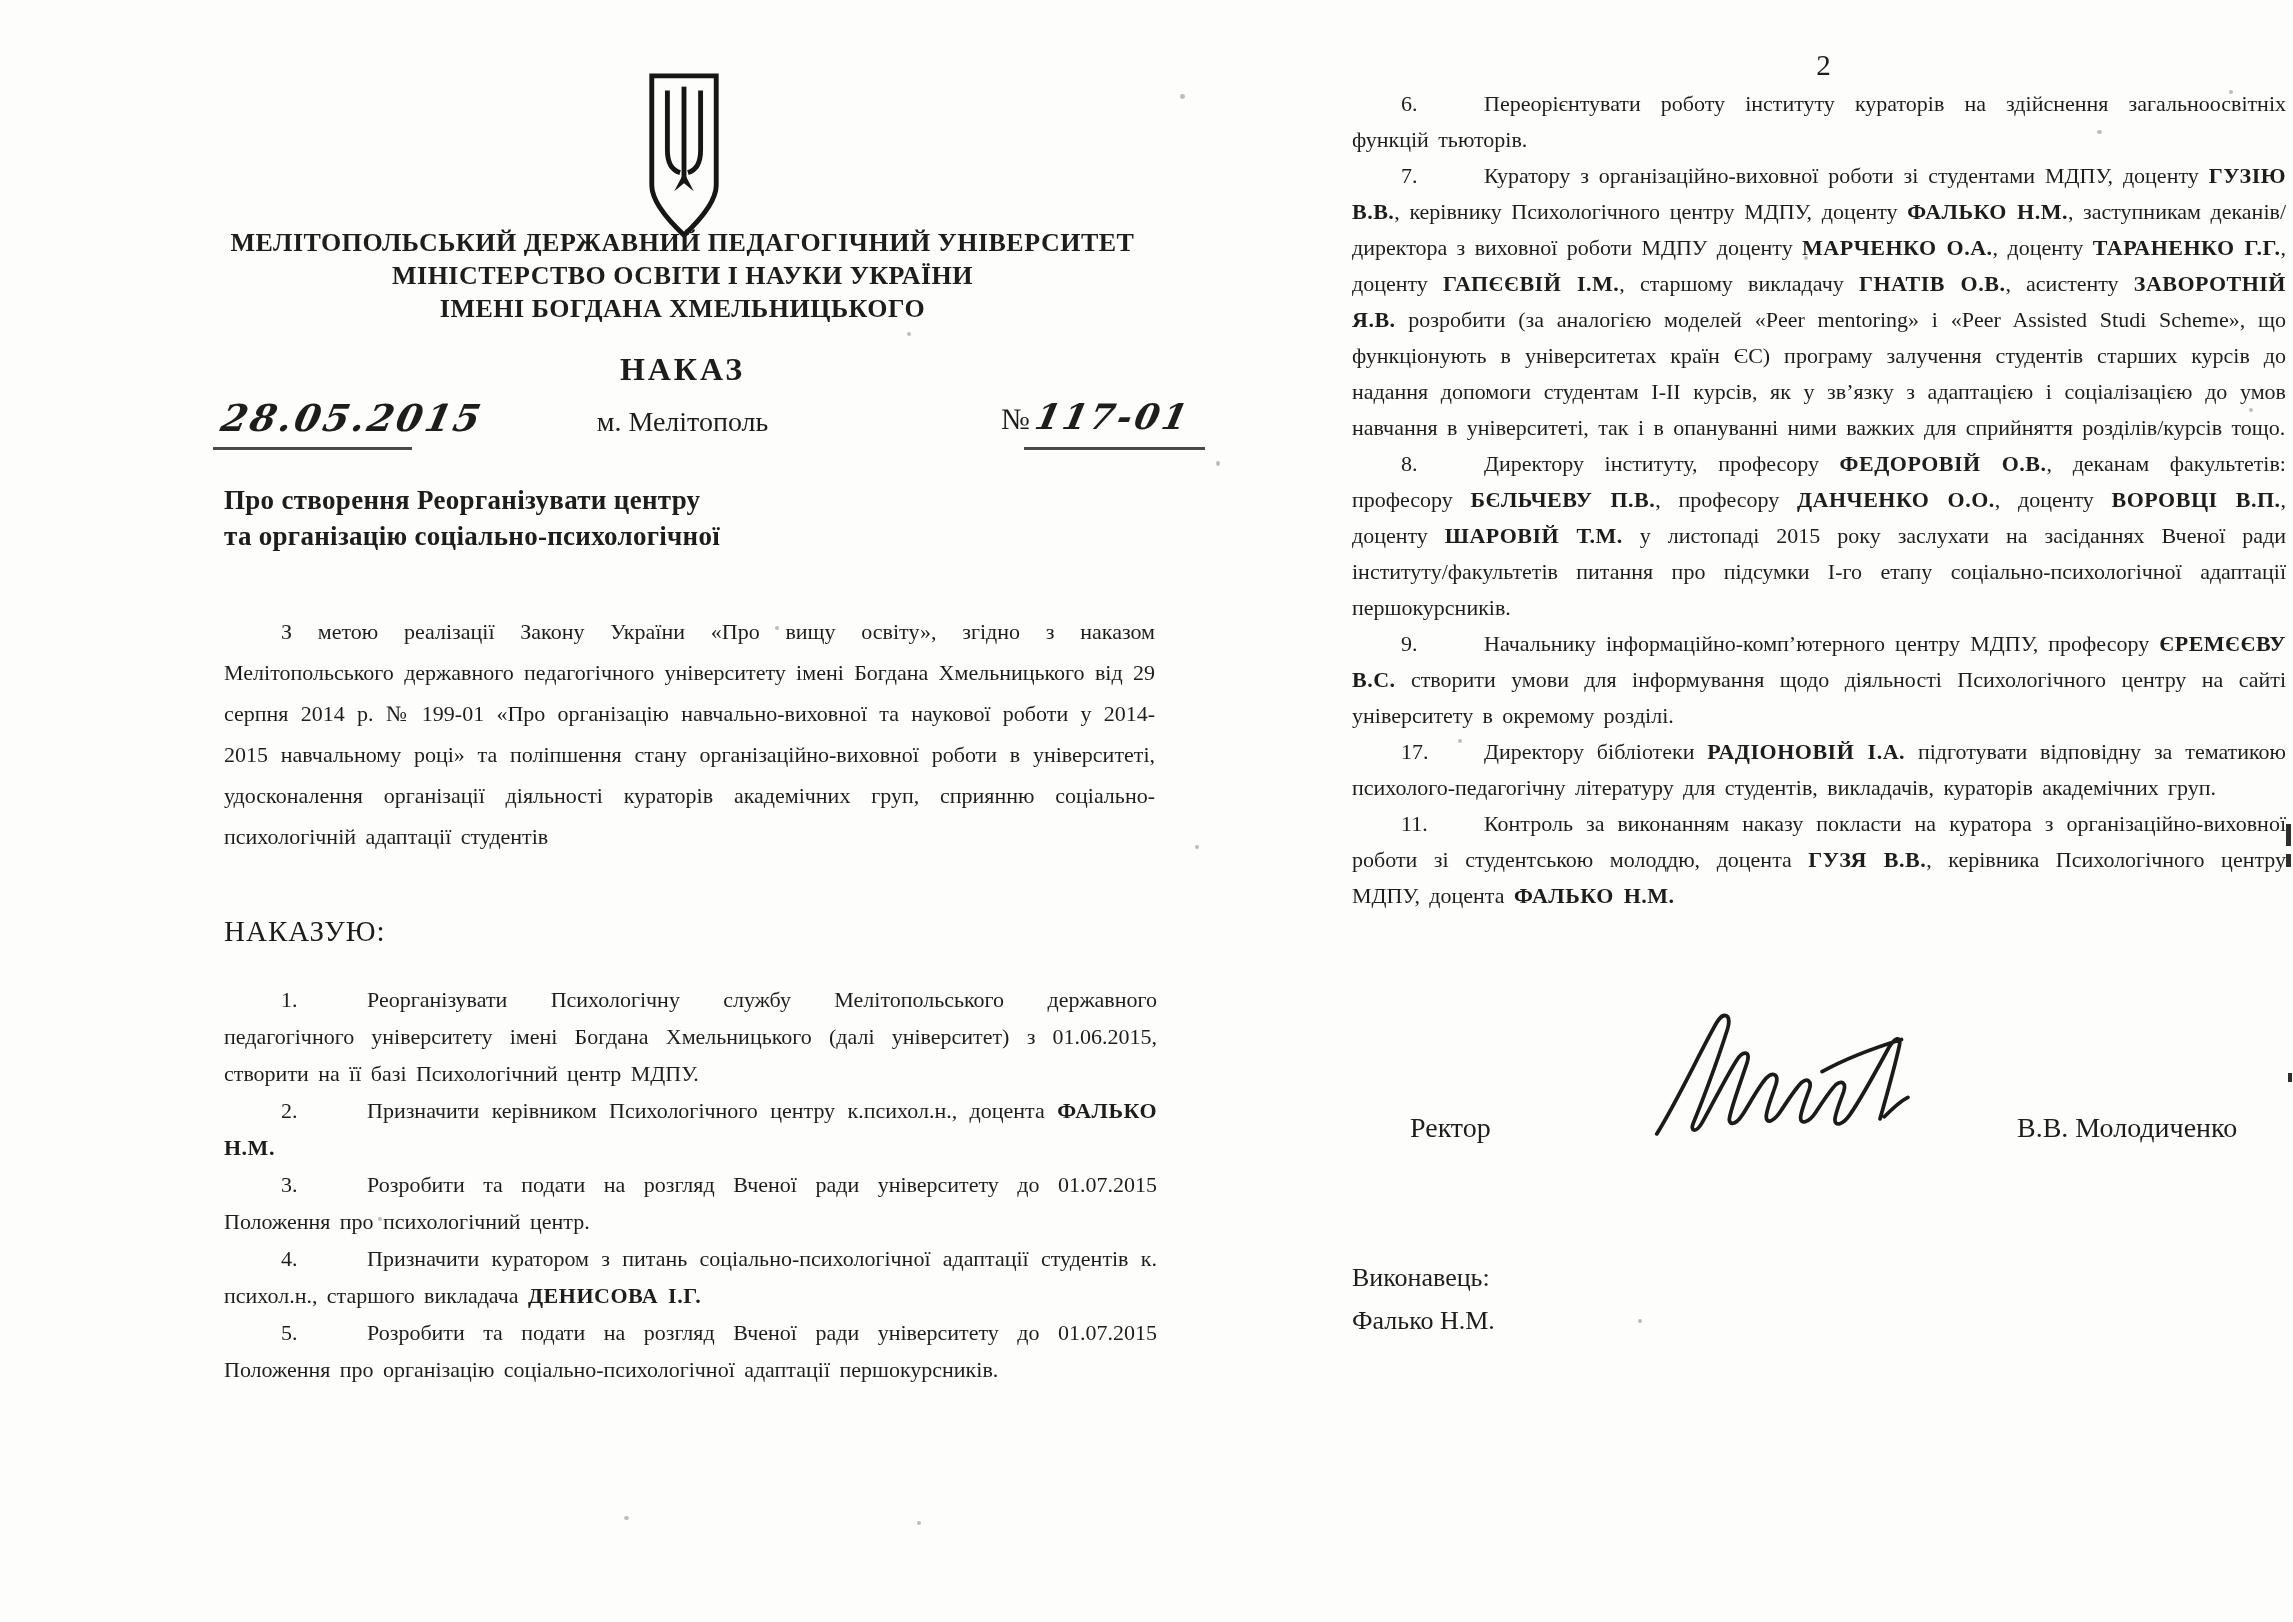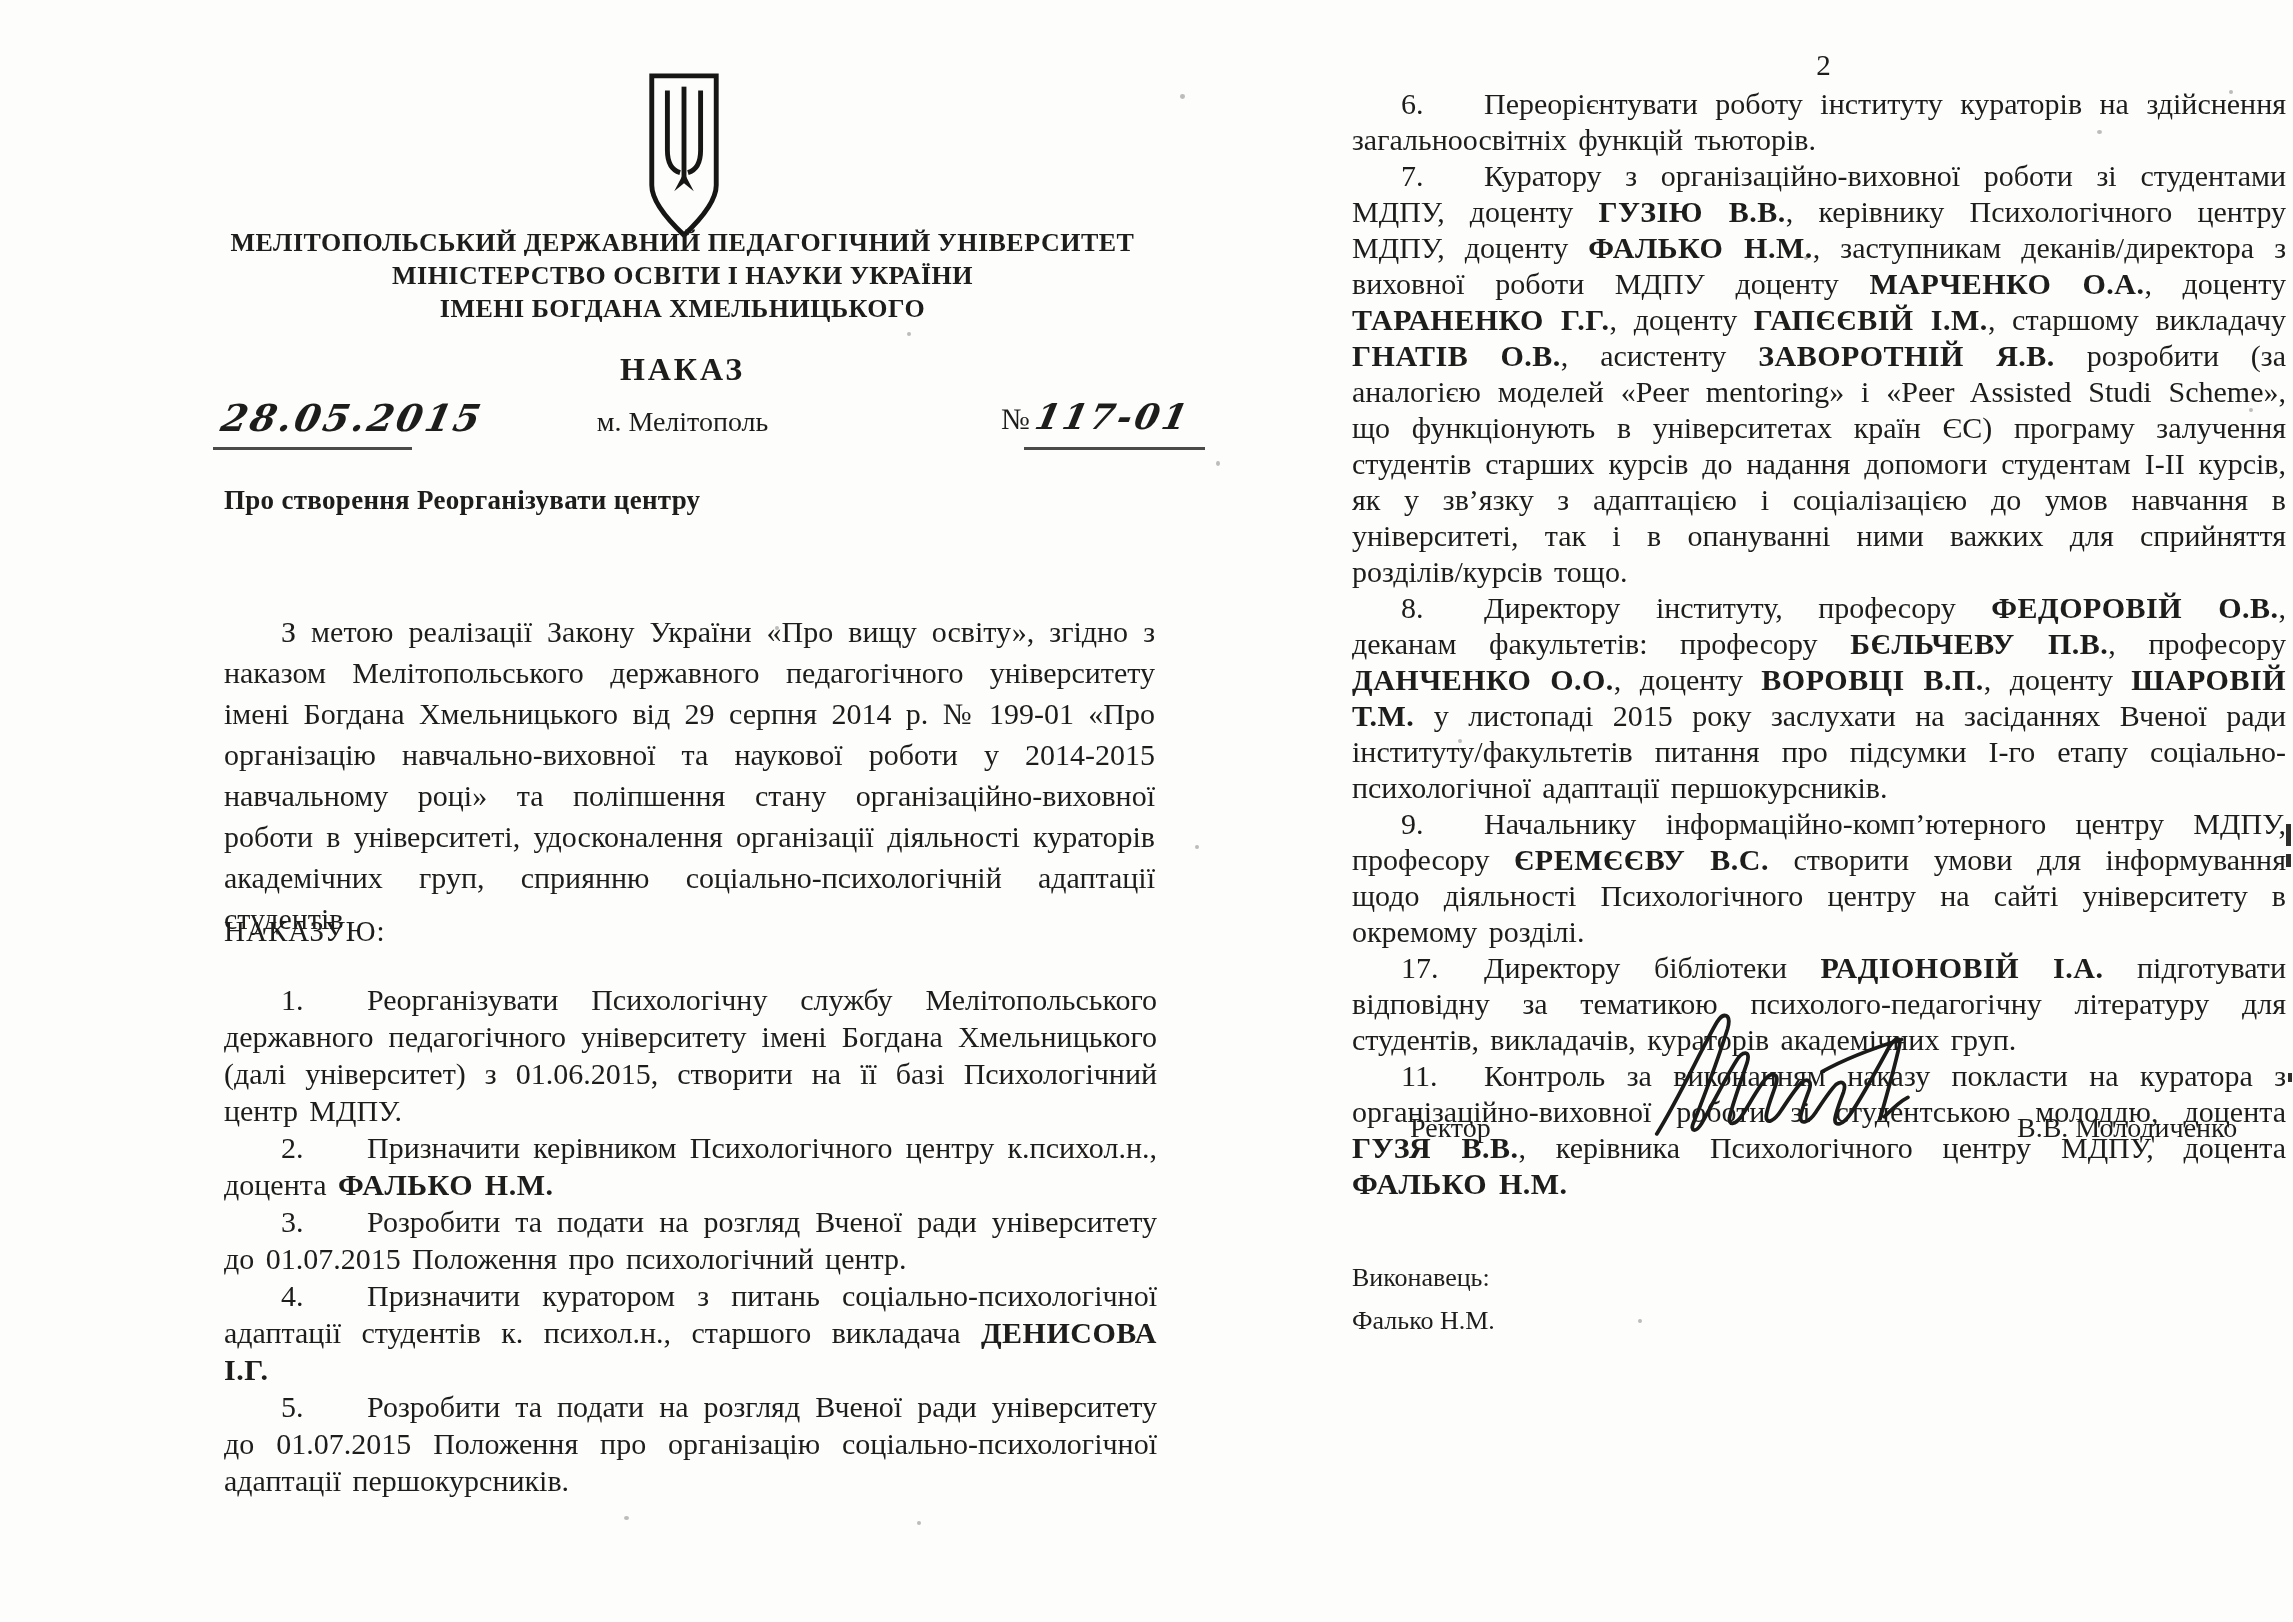--- a/index.html
+++ b/index.html
@@ -38,21 +38,21 @@
   .no-group .hand { font-size:35px; margin-left:5.9px; }
   .uline { position:absolute; height:2.9px; background:#2c2c2a; opacity:0.85; }
   .uline-date { left:213px; top:447px; width:199px; }
   .uline-no   { left:1024px; top:447px; width:181px; }
 
   .subject {
     position:absolute; left:224px; top:482px;
     font-weight:bold; font-size:27px; line-height:36px; letter-spacing:0.3px;
   }
 
-  .bodytext { font-size:30px; word-spacing:3.9px; text-align:justify; }
+  .bodytext { font-size:22px; word-spacing:3.9px; text-align:justify; }
   .preamble {
     position:absolute; left:224px; top:611px; width:931px;
     line-height:41px; text-indent:57px;
   }
   .nakazuyu { position:absolute; left:224px; top:915px; font-size:29px; letter-spacing:1px; }
 
   .items { position:absolute; }
   .items p.item { margin:0; text-indent:57px; }
   .items1 { left:224px; top:981px; width:933px; line-height:37px; }
   .items2 { left:1352px; top:86px;  width:934px; line-height:36px; }
@@ -100,20 +100,21 @@
 
   <div class="city">м. Мелітополь</div>
 
   <div class="no-group">
     <span class="no-label">№</span><span class="hand">117-01</span>
   </div>
   <div class="uline uline-no"></div>
 
   <div class="subject">
     <div>Про створення Реорганізувати центру</div>
+    <div>та організацію соціально-психологічної</div>
   </div>
 
   <div class="preamble bodytext"><span>З метою реалізації Закону України «Про вищу освіту», згідно з наказом Мелітопольського державного педагогічного університету імені Богдана Хмельницького від 29 серпня 2014 р. № 199-01 «Про організацію навчально-виховної та наукової роботи у 2014-2015 навчальному році» та поліпшення стану організаційно-виховної роботи в університеті, удосконалення організації діяльності кураторів академічних груп, сприянню соціально-психологічній адаптації студентів</span></div>
 
   <div class="nakazuyu">НАКАЗУЮ:</div>
 
   <div class="items items1 bodytext">
     <p class="item"><span class="inum">1.</span><span>Реорганізувати Психологічну службу Мелітопольського державного педагогічного університету імені Богдана Хмельницького (далі університет) з 01.06.2015, створити на її базі Психологічний центр МДПУ.</span></p>
     <p class="item"><span class="inum">2.</span><span>Призначити керівником Психологічного центру к.психол.н., доцента </span><span class="b">ФАЛЬКО Н.М.</span></p>
     <p class="item"><span class="inum">3.</span><span>Розробити та подати на розгляд Вченої ради університету до 01.07.2015 Положення про психологічний центр.</span></p>

